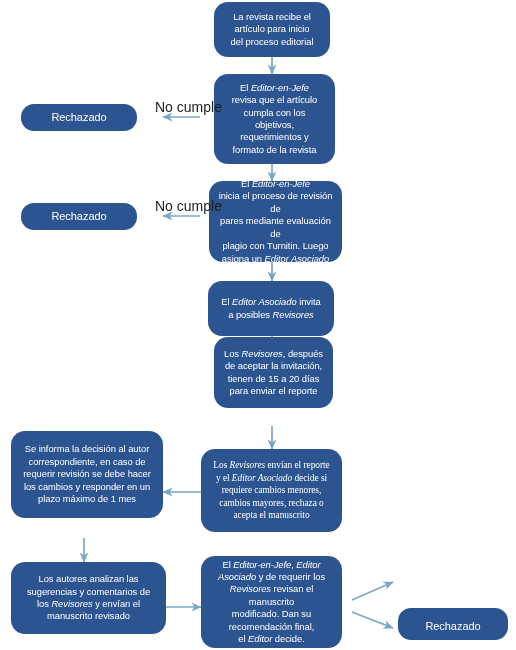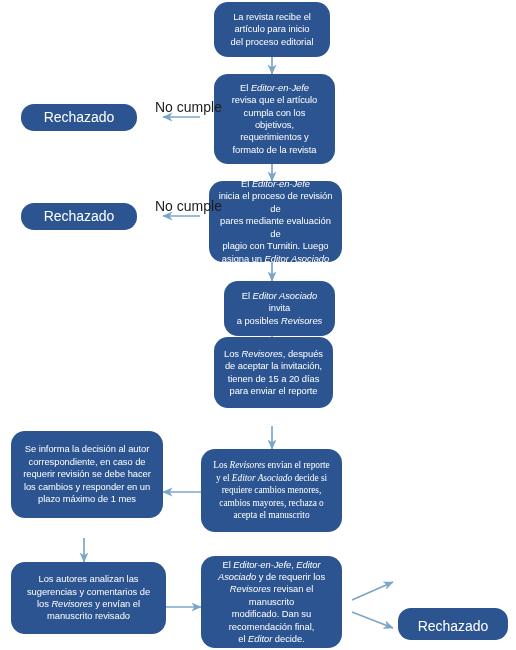--- a/index.html
+++ b/index.html
@@ -35,21 +35,21 @@
     line-height: 1.32;
     font-size: 9.4px;
     letter-spacing: -0.05px;
   }
   .node .txt {
     display: block;
     width: 100%;
   }
   .pill {
     border-radius: 13px;
-    font-size: 14px;
+    font-size: 11px;
   }
   .arrow-svg {
     position: absolute;
     left: 0;
     top: 0;
     width: 516px;
     height: 650px;
     pointer-events: none;
   }
   .edge-label {
@@ -100,21 +100,21 @@
       El <i>Editor-en-Jefe</i><br>revisa que el artículo<br>cumpla con los objetivos,<br>requerimientos y<br>formato de la revista
     </span>
   </div>
 
   <div class="node" style="left:209px; top:181px; width:133px; height:81px;">
     <span class="txt">
       El <i>Editor-en-Jefe</i><br>inicia el proceso de revisión de<br>pares mediante evaluación de<br>plagio con Turnitin. Luego<br>asigna un <i>Editor Asociado</i>
     </span>
   </div>
 
-  <div class="node" style="left:224px; top:281px; width:111px; height:55px;">
+  <div class="node" style="left:208px; top:281px; width:126px; height:55px;">
     <span class="txt">
       El <i>Editor Asociado</i> invita<br>a posibles <i>Revisores</i>
     </span>
   </div>
 
   <div class="node" style="left:214px; top:337px; width:119px; height:71px;">
     <span class="txt">
       Los <i>Revisores</i>, después<br>de aceptar la invitación,<br>tienen de 15 a 20 días<br>para enviar el reporte
     </span>
   </div>

